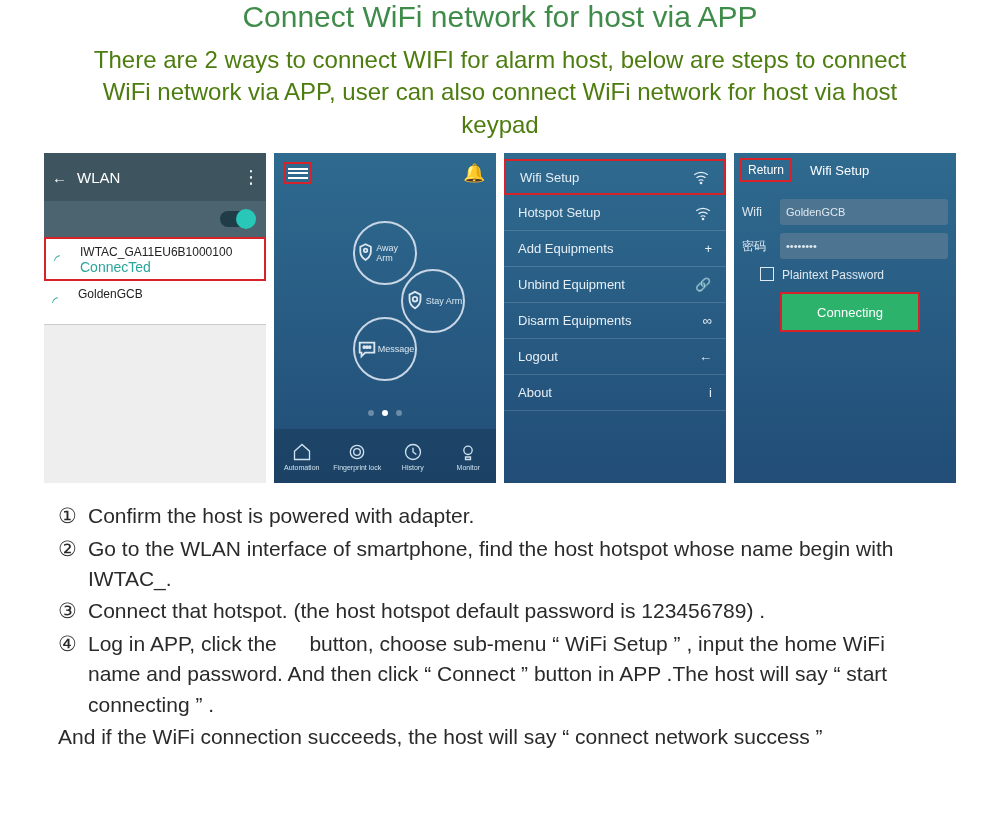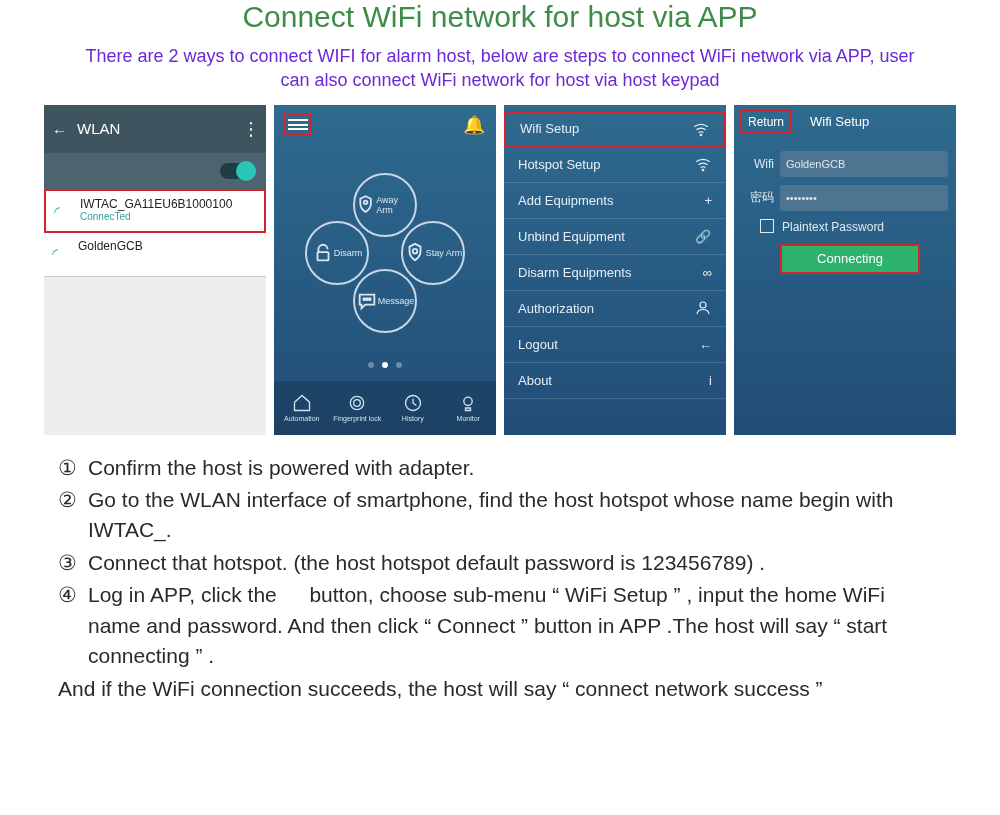--- a/index.html
+++ b/index.html
@@ -10,22 +10,22 @@
     color:#333;
     position:relative;
   }
   .title {
     color:#3f8b49;
     font-size:30px;
     font-weight:400;
     text-align:center;
   }
   .desc {
-    color:#6d28d9;
-    font-size:18px;
+    color:#4d7c0f;
+    font-size:24px;
     text-align:center;
     padding:10px 79px 0;
     line-height:1.35;
   }
   
   .scrrow {
     display:flex;
     gap:8px;
     justify-content:center;
     margin-top:12px;
@@ -65,21 +65,21 @@
   }
   .s1 .wifi-item{
     background:#fff;height:44px;padding:6px 10px 6px 34px;
     border-bottom:1px solid #ccc;color:#333;position:relative;
   }
   .s1 .wifi-item.sel{ border:2px solid #d6232a; }
   .s1 .wifi-item .wifiicon{
     position:absolute;left:8px;top:12px;color:#2aa59c;font-size:15px;
   }
   .s1 .wifi-item .wname{ font-size:12px; font-weight:500;color:#222; }
-  .s1 .wifi-item .wstat{ font-size:10px;color:#2aa59c; }
+  .s1 .wifi-item .wstat{ font-size:14px;color:#2aa59c; }
   
   .s2 .bar{
     height:40px;display:flex;justify-content:space-between;align-items:center;
     padding:0 10px;
   }
   .hamburger{ width:28px;height:22px;border:2px solid #d6232a;
     display:flex;flex-direction:column;justify-content:space-around;padding:2px;}
   .hamburger span{height:2px;background:#fff;}
   .diamond{
     position:absolute;top:68px;left:50%;transform:translateX(-50%);
@@ -115,28 +115,28 @@
   .menuitem.hl{border:2px solid #d6232a;}
   
   .s4 .head{
     height:34px;display:flex;align-items:center;padding:8px 6px;gap:18px;font-size:13px;
   }
   .s4 .returnbtn{
     border:2px solid #d6232a;padding:3px 6px;font-size:12px;
   }
   .s4 .form{padding:12px 8px;font-size:12px;}
   .s4 .frow{display:flex;align-items:center;margin-bottom:8px;gap:6px;}
-  .s4 .frow label{width:32px;color:#dfe9f1;text-align:right;}
+  .s4 .frow label{width:32px;color:#dfe9f1;}
   .s4 .frow .inp{flex:1;height:26px;background:#4d7490;border-radius:3px;
     padding:0 6px;display:flex;align-items:center;color:#dfe9f1;font-size:11px;}
   .s4 .plaintxt{color:#dfe9f1;margin:8px 0 10px 18px;font-size:12px;}
   .s4 .plaintxt::before{content:"";display:inline-block;width:12px;height:12px;
     border:1.5px solid #dfe9f1;margin-right:8px;vertical-align:-2px;}
   .s4 .connbtn{
-    width:140px;height:30px;background:#2db26c;margin-left:38px;
+    width:140px;height:40px;background:#2db26c;margin-left:38px;
     display:flex;align-items:center;justify-content:center;color:#fff;font-size:13px;
     border:2px solid #d6232a;
   }
   
   .steps{
     margin-top:18px;padding:0 58px;font-size:21px;color:#2a2a2a;line-height:1.45;
   }
   .steps .step{display:flex;margin-bottom:2px;}
   .steps .num{width:30px;flex:0 0 30px;}
   .steps .txt{flex:1;}
@@ -181,27 +181,20 @@
       <span style="font-size:18px;">🔔</span>
     </div>
     <div class="diamond">
       <div class="dbtn top">
         <svg viewBox="0 0 24 24">
             <path d="M12 2 l6 3 v5 c0 5 -3 8 -6 10 c-3 -2 -6 -5 -6 -10 v-5 z"></path>
             <circle cx="12" cy="9" r="2"></circle>
           </svg>
         <span>Away Arm</span>
       </div>
-      <div class="dbtn left">
-        <svg viewBox="0 0 24 24">
-            <path d="M7 11 v-3 a5 5 0 0 1 10 0"></path>
-            <rect x="6" y="11" width="12" height="9" rx="1"></rect>
-          </svg>
-        <span>Disarm</span>
-      </div>
       <div class="dbtn bottom">
         <svg viewBox="0 0 24 24">
             <path d="M4 5 h16 v11 h-10 l-4 4 v-4 h-2 z"></path>
             <circle cx="9" cy="10" r="1"></circle>
             <circle cx="12" cy="10" r="1"></circle>
             <circle cx="15" cy="10" r="1"></circle>
           </svg>
         <span>Message</span>
       </div>
       <div class="dbtn right">
@@ -268,27 +261,20 @@
     </div>
     <div class="menuitem">
       <span>Unbind Equipment</span>
       <span>🔗</span>
     </div>
     <div class="menuitem">
       <span>Disarm Equipments</span>
       <span>∞</span>
     </div>
     <div class="menuitem">
-      <span>Authorization</span>
-      <svg class="micon" viewBox="0 0 24 24">
-          <circle cx="12" cy="8" r="4"></circle>
-          <path d="M4 20 a8 6 0 0 1 16 0"></path>
-        </svg>
-    </div>
-    <div class="menuitem">
       <span>Logout</span>
       <span>←</span>
     </div>
     <div class="menuitem">
       <span>About</span>
       <span>i</span>
     </div>
   </div>
 
   <div class="scr s4">

